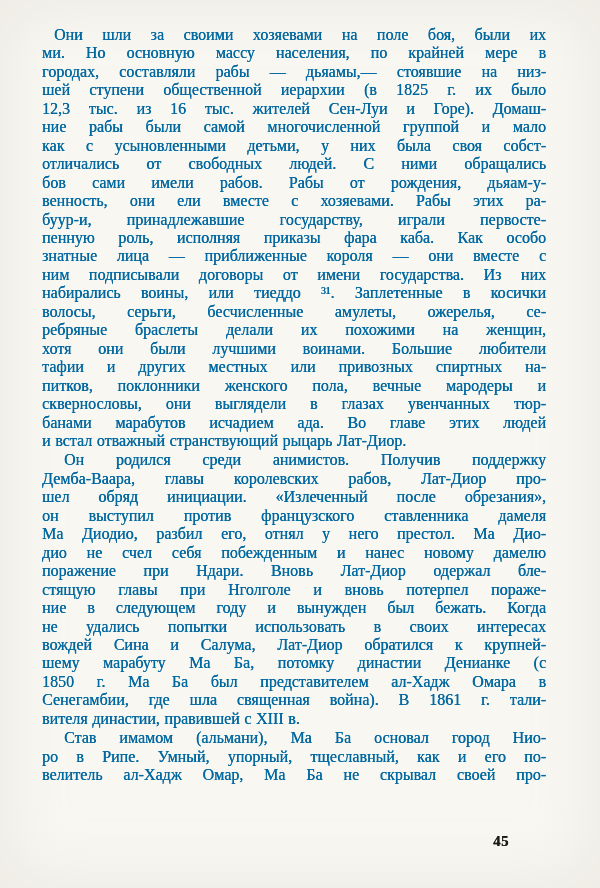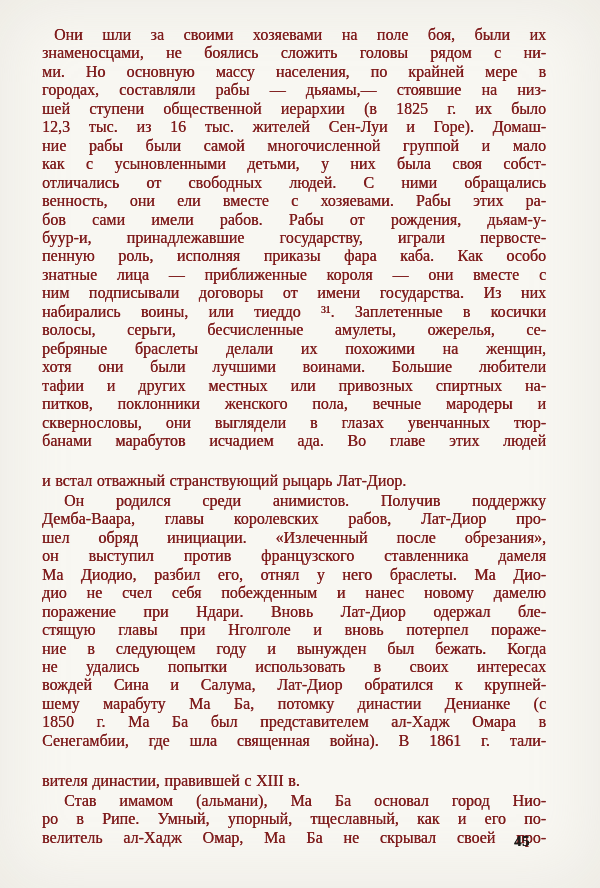--- a/index.html
+++ b/index.html
@@ -20,83 +20,81 @@
     background: linear-gradient(180deg, #f9f8f3 0%, #f6f5ef 100%);
     box-shadow: inset 0 0 70px rgba(190, 184, 170, 0.22);
   }
   .text-block {
     position: absolute;
     left: 42px;
     top: 26px;
     width: 504px;
     font-size: 16px;
     line-height: 18.45px;
-    color: #7f1d1d;
+    color: #0369a1;
     word-spacing: 0.6px;
     text-shadow: 0.3px 0 0 currentColor; 
   }
   .paragraph + .paragraph {
     margin-top: 1px;
   }
   .line {
     text-align: justify;
     text-align-last: justify;
   }
   .line.para-end {
     text-align-last: left;
-    margin-top: 22px;
   }
   .page-number {
     position: absolute;
-    left: 514px;
+    left: 493px;
     top: 833px;
     font-size: 15px;
     font-weight: bold;
     letter-spacing: 0.5px;
     color: #1c1b18;
     text-shadow: 0.3px 0 0 currentColor;
   }
 </style>
 </head>
 <body>
 
 <div class="book-page" style="background: rgb(248, 247, 242); color: rgb(28, 27, 24);">
   <div class="text-block">
       <div class="paragraph">
         <div class="line" style="text-indent: 12px;">Они шли за своими хозяевами на поле боя, были их</div>
-        <div class="line">знаменосцами, не боялись сложить головы рядом с ни-</div>
         <div class="line">ми. Но основную массу населения, по крайней мере в</div>
         <div class="line">городах, составляли рабы — дьяамы,— стоявшие на низ-</div>
         <div class="line">шей ступени общественной иерархии (в 1825 г. их было</div>
         <div class="line">12,3 тыс. из 16 тыс. жителей Сен-Луи и Горе). Домаш-</div>
         <div class="line">ние рабы были самой многочисленной группой и мало</div>
         <div class="line">как с усыновленными детьми, у них была своя собст-</div>
         <div class="line">отличались от свободных людей. С ними обращались</div>
+        <div class="line">бов сами имели рабов. Рабы от рождения, дьяам-у-</div>
         <div class="line">венность, они ели вместе с хозяевами. Рабы этих ра-</div>
-        <div class="line">бов сами имели рабов. Рабы от рождения, дьяам-у-</div>
         <div class="line">буур-и, принадлежавшие государству, играли первосте-</div>
         <div class="line">пенную роль, исполняя приказы фара каба. Как особо</div>
         <div class="line">знатные лица — приближенные короля — они вместе с</div>
         <div class="line">ним подписывали договоры от имени государства. Из них</div>
         <div class="line">набирались воины, или тиеддо&nbsp;³¹. Заплетенные в косички</div>
         <div class="line">волосы, серьги, бесчисленные амулеты, ожерелья, се-</div>
         <div class="line">ребряные браслеты делали их похожими на женщин,</div>
         <div class="line">хотя они были лучшими воинами. Большие любители</div>
         <div class="line">тафии и других местных или привозных спиртных на-</div>
         <div class="line">питков, поклонники женского пола, вечные мародеры и</div>
         <div class="line">сквернословы, они выглядели в глазах увенчанных тюр-</div>
         <div class="line">банами марабутов исчадием ада. Во главе этих людей</div>
         <div class="line para-end">и встал отважный странствующий рыцарь Лат-Диор.</div>
       </div>
       <div class="paragraph">
         <div class="line" style="text-indent: 22px;">Он родился среди анимистов. Получив поддержку</div>
         <div class="line">Демба-Ваара, главы королевских рабов, Лат-Диор про-</div>
         <div class="line">шел обряд инициации. «Излеченный после обрезания»,</div>
         <div class="line">он выступил против французского ставленника дамеля</div>
-        <div class="line">Ма Диодио, разбил его, отнял у него браслеты. Ма Дио-</div>
+        <div class="line">Ма Диодио, разбил его, отнял у него престол. Ма Дио-</div>
         <div class="line">дио не счел себя побежденным и нанес новому дамелю</div>
         <div class="line">поражение при Ндари. Вновь Лат-Диор одержал бле-</div>
         <div class="line">стящую главы при Нголголе и вновь потерпел пораже-</div>
         <div class="line">ние в следующем году и вынужден был бежать. Когда</div>
         <div class="line">не удались попытки использовать в своих интересах</div>
         <div class="line">вождей Сина и Салума, Лат-Диор обратился к крупней-</div>
         <div class="line">шему марабуту Ма Ба, потомку династии Денианке (с</div>
         <div class="line">1850 г. Ма Ба был представителем ал-Хадж Омара в</div>
         <div class="line">Сенегамбии, где шла священная война). В 1861 г. тали-</div>
         <div class="line para-end">вителя династии, правившей с XIII в.</div>

